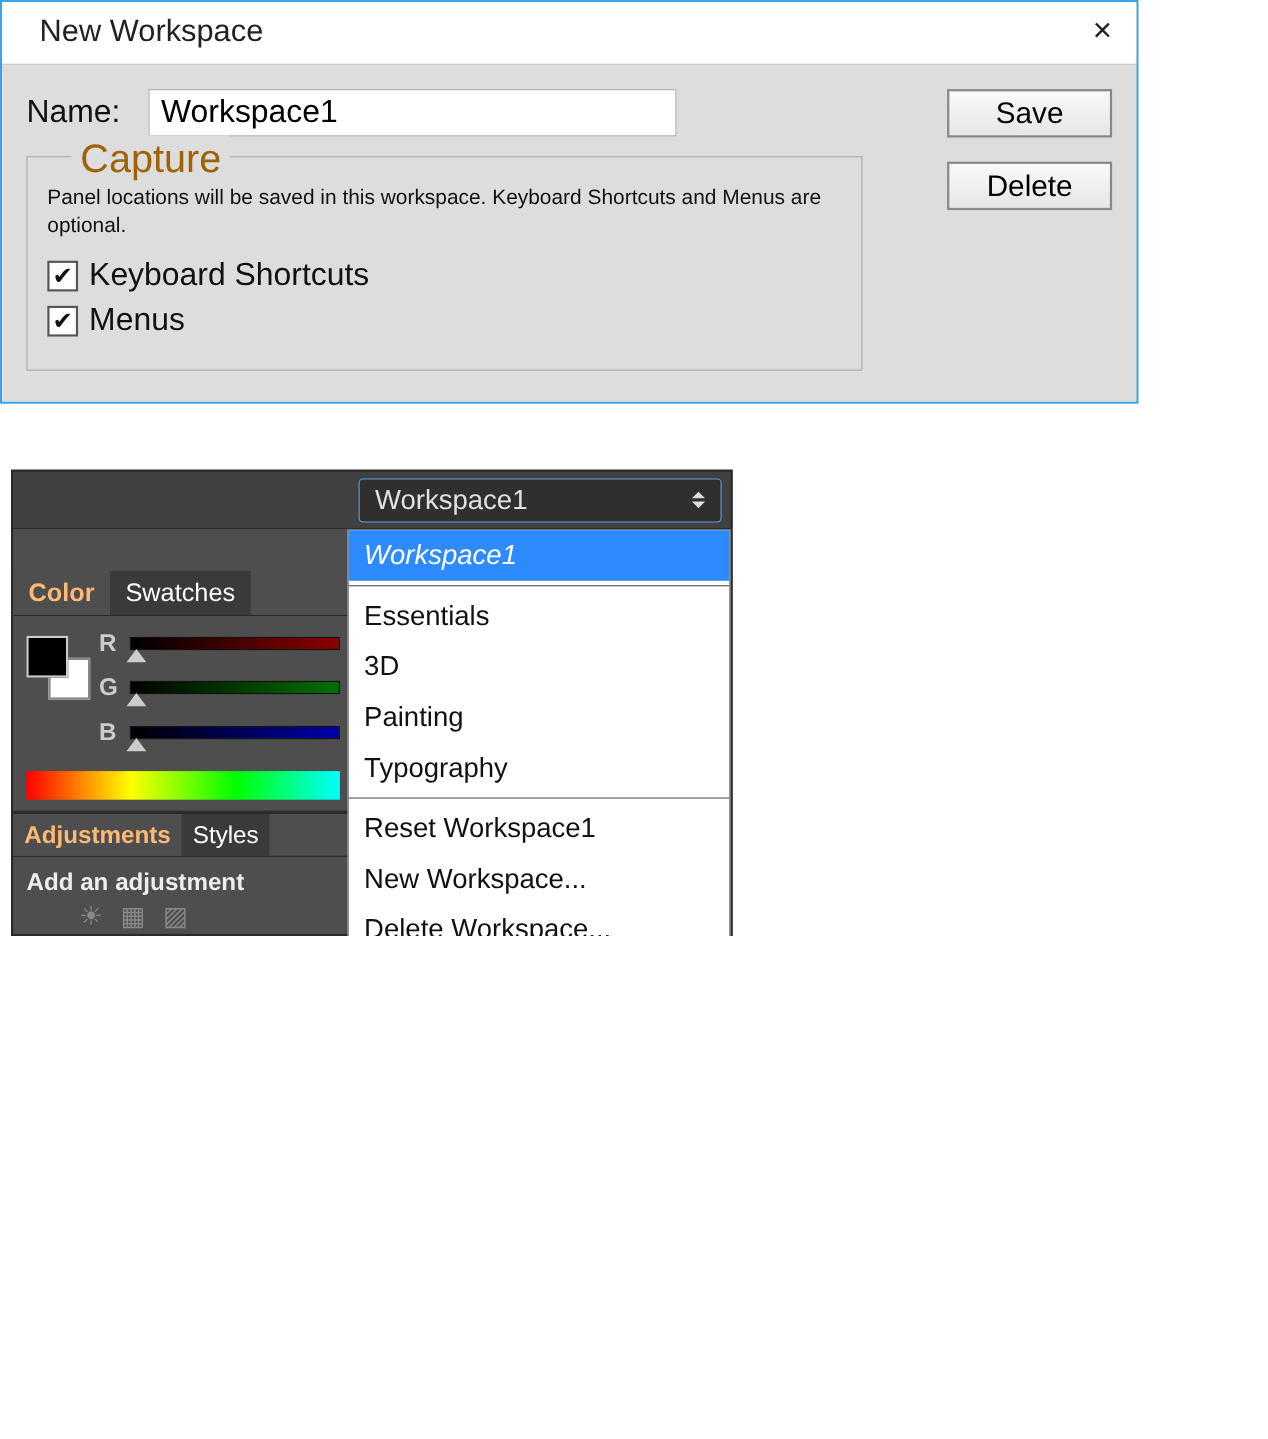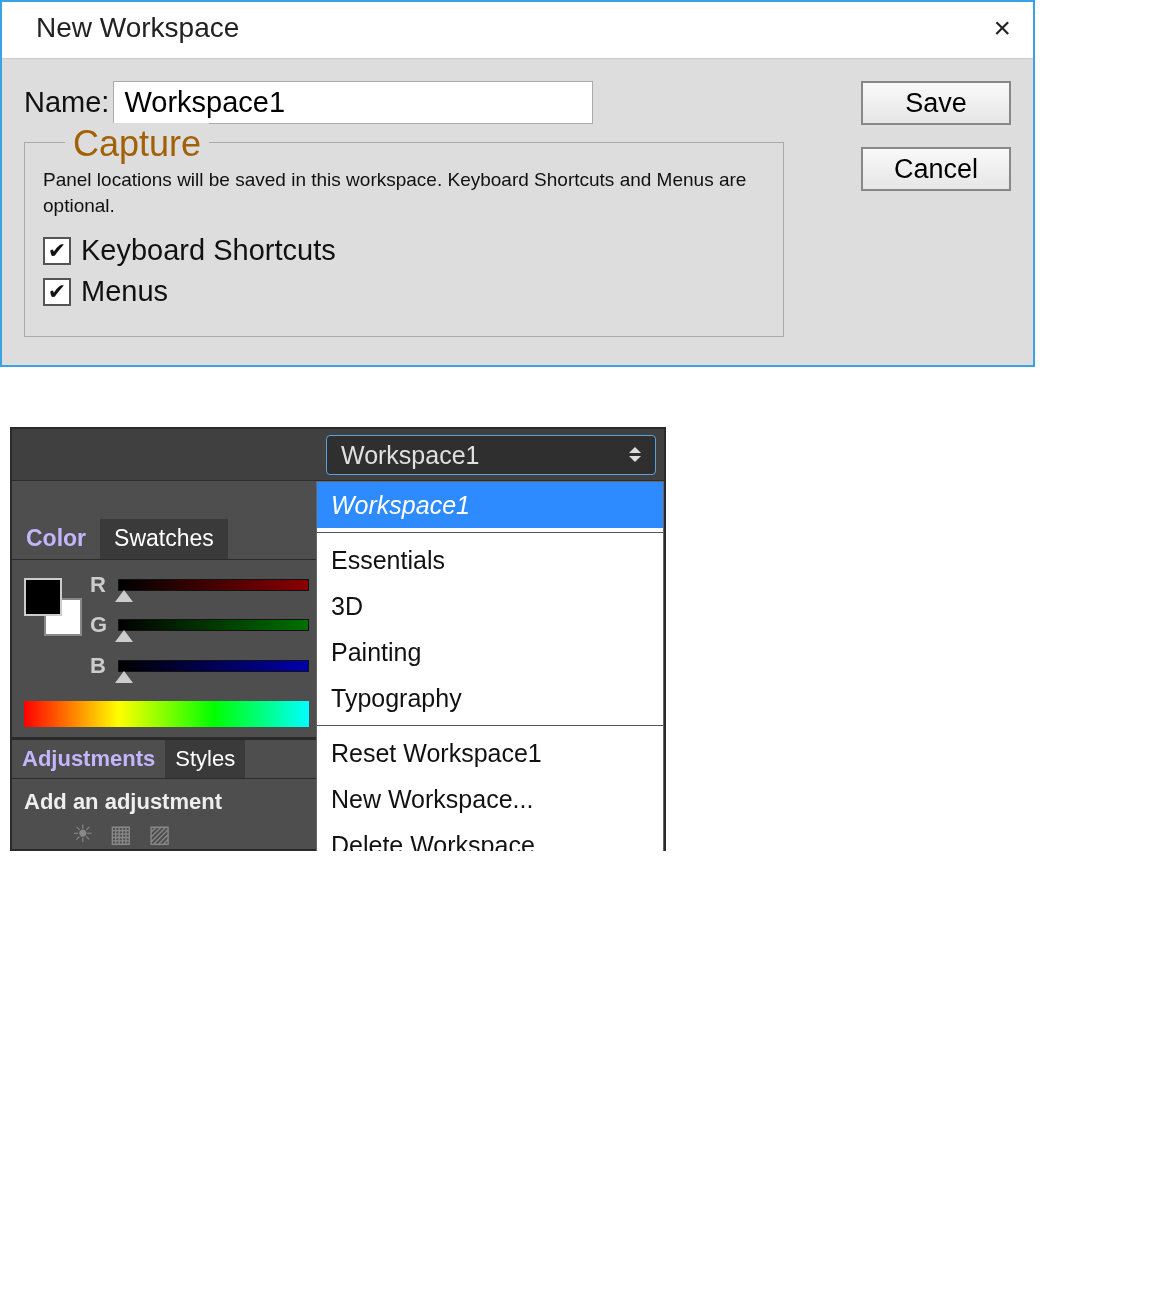--- a/index.html
+++ b/index.html
@@ -46,21 +46,21 @@
     flex: 1;
   }
   .name-row {
     display: flex;
     align-items: center;
     margin-bottom: 18px;
   }
   .name-label {
     font-size: 29px;
     color: #111;
-    margin-right: 4px;
+    margin-right: 26px;
   }
   .name-input {
     flex: none;
     width: 480px;
     font-size: 29px;
     padding: 4px 10px;
     background: #fff;
     border: 1px solid #aaa;
     font-family: inherit;
   }
@@ -183,21 +183,21 @@
     display: flex;
     font-size: 23px;
     border-bottom: 1px solid #2a2a2a;
   }
   .tab {
     padding: 6px 14px;
     color: #ffffff;
     background: #3a3a3a;
     cursor: pointer;
   }
-  .tab.active { color: #c4b5fd; font-weight: 600; background:#4e4e4e; }
+  .tab.active { color: #fdba74; font-weight: 600; background:#4e4e4e; }
   .color-panel {
     padding: 12px 10px 10px 12px;
     border-bottom: 1px solid #2a2a2a;
   }
   .swatch-box { display:flex; align-items:flex-start; }
   .fgbg {
     position: relative;
     width: 58px; height: 58px;
     flex: none;
     margin-right: 8px;
@@ -282,21 +282,21 @@
           <div>Keyboard Shortcuts</div>
         </div>
         <div class="chk-row">
           <div class="chk">✔</div>
           <div>Menus</div>
         </div>
       </div>
     </div>
     <div class="btn-col">
       <button class="dlg-btn">Save</button>
-      <button class="dlg-btn">Cancel</button>
+      <button class="dlg-btn">Delete</button>
     </div>
   </div>
 </div>
 
 <div class="dark-panel">
   <div class="dp-topbar">
     <div class="ws-switcher">
       <span>Workspace1</span>
       <span class="ws-caret">
           <span class="up"></span>

